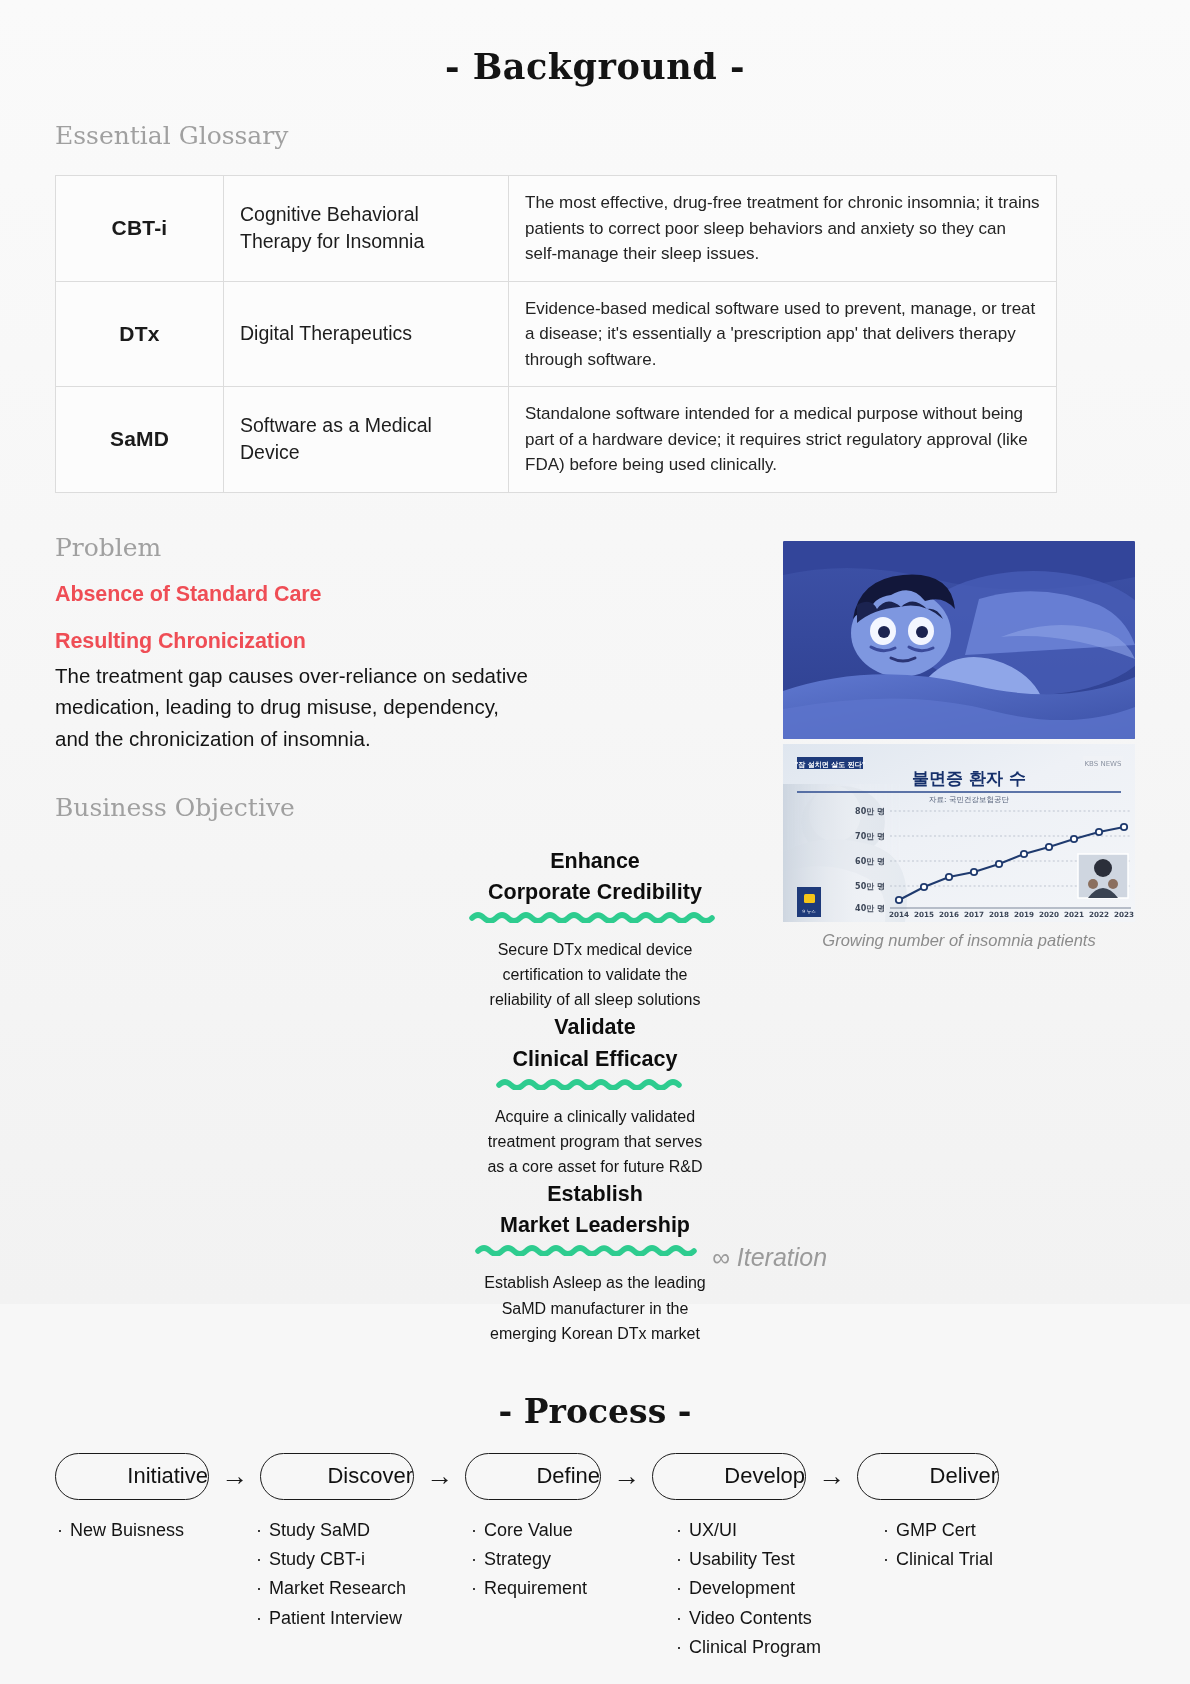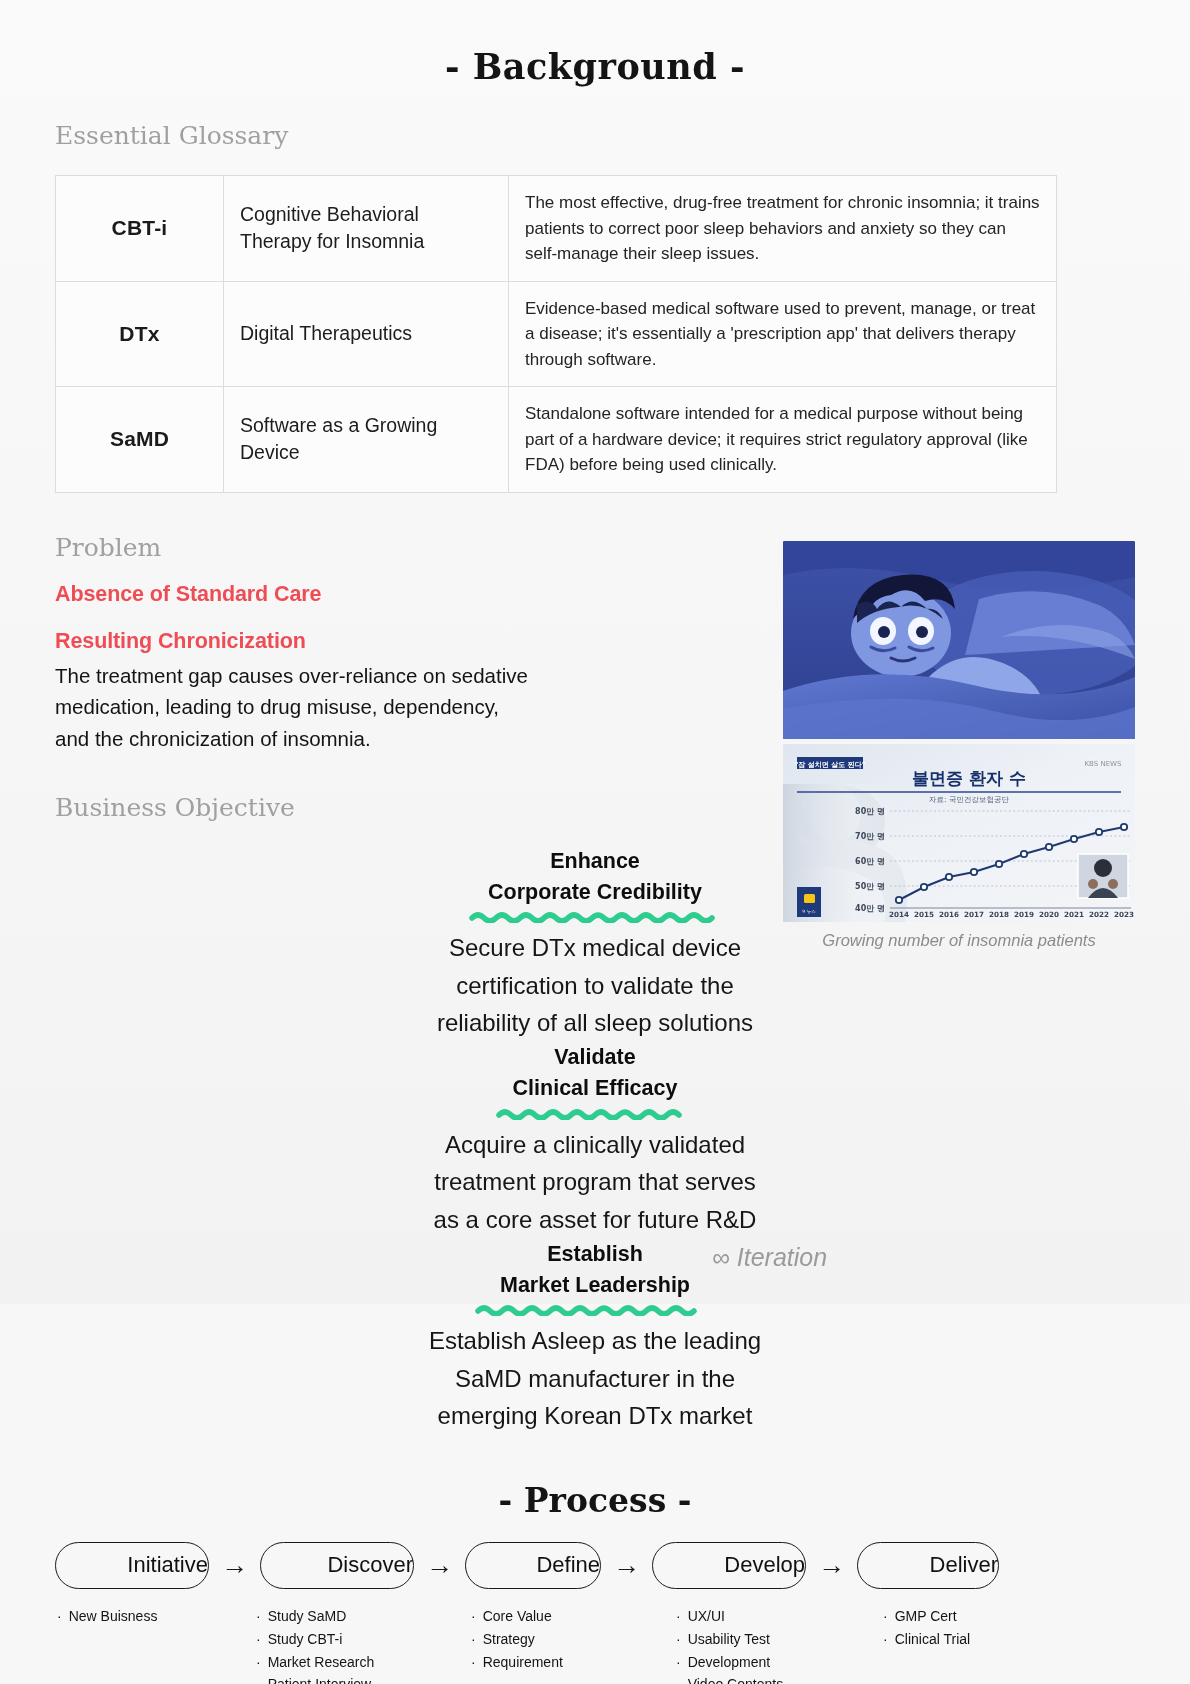--- a/index.html
+++ b/index.html
@@ -123,22 +123,22 @@
   }
   .bo-card{flex:1;text-align:center;}
   .bo-title{
     font-size:21.5px;
     font-weight:700;
     line-height:1.45;
     color:#0d0d0d;
   }
   .squig{display:block;margin:1px auto 0;}
   .bo-desc{
-    margin-top:6px;
-    font-size:24px;
+    margin-top:14px;
+    font-size:16px;
     line-height:1.57;
     color:#161616;
   }
   
   .process-title{
     font-family:"DejaVu Serif", serif;
     font-size:33px;
     font-weight:700;
     text-align:center;
     margin:0;
@@ -179,21 +179,21 @@
   }
   .cols{
     display:flex;
     margin-top:16px;
   }
   .col ul{
     list-style:none;
     margin:0;padding:0;
   }
   .col li{
-    font-size:14px;
+    font-size:18px;
     line-height:1.63;
     color:#141414;
     white-space:nowrap;
   }
   .col li .dot{margin-right:7px;}
 </style>
 </head>
 <body>
 
 <div class="page">
@@ -209,21 +209,21 @@
         <td class="g-full">Cognitive Behavioral Therapy for Insomnia</td>
         <td class="g-desc">The most effective, drug-free treatment for chronic insomnia; it trains patients to correct poor sleep behaviors and anxiety so they can self-manage their sleep issues.</td>
       </tr>
       <tr>
         <td class="g-term">DTx</td>
         <td class="g-full">Digital Therapeutics</td>
         <td class="g-desc">Evidence-based medical software used to prevent, manage, or treat a disease; it's essentially a 'prescription app' that delivers therapy through software.</td>
       </tr>
       <tr>
         <td class="g-term">SaMD</td>
-        <td class="g-full">Software as a Growing Device</td>
+        <td class="g-full">Software as a Medical Device</td>
         <td class="g-desc">Standalone software intended for a medical purpose without being part of a hardware device; it requires strict regulatory approval (like FDA) before being used clinically.</td>
       </tr>
     </tbody>
   </table>
 
   <div class="problem-wrap">
     <h2 class="section-h">Problem</h2>
 
     <div class="problem-left">
       <div class="p-block">

